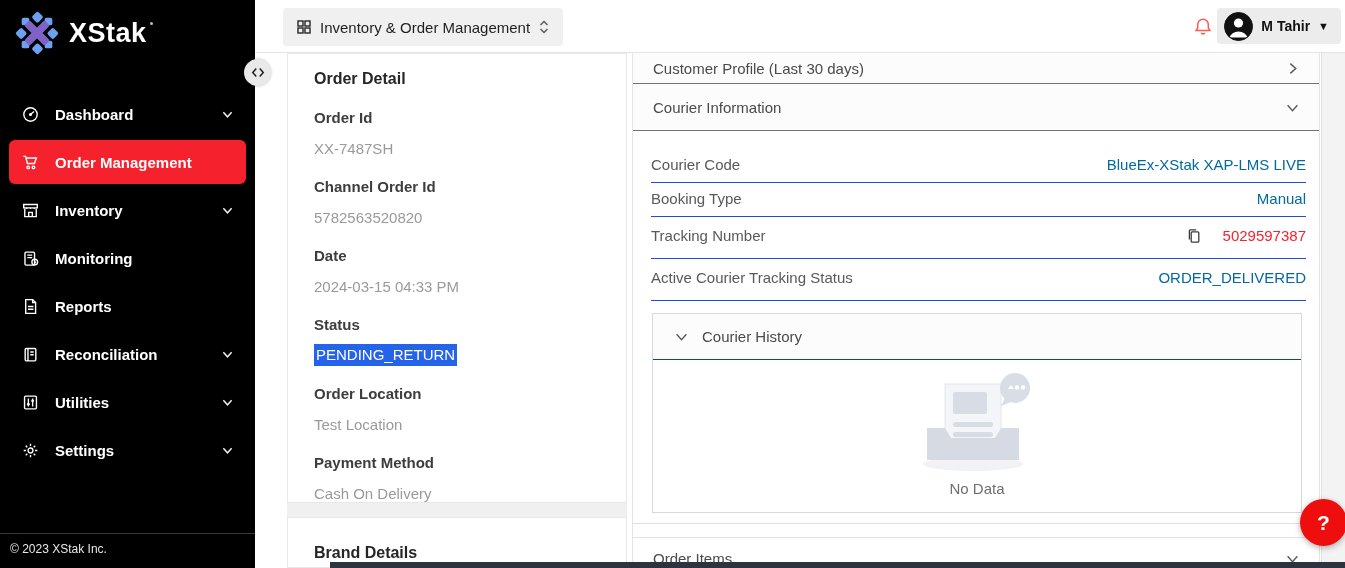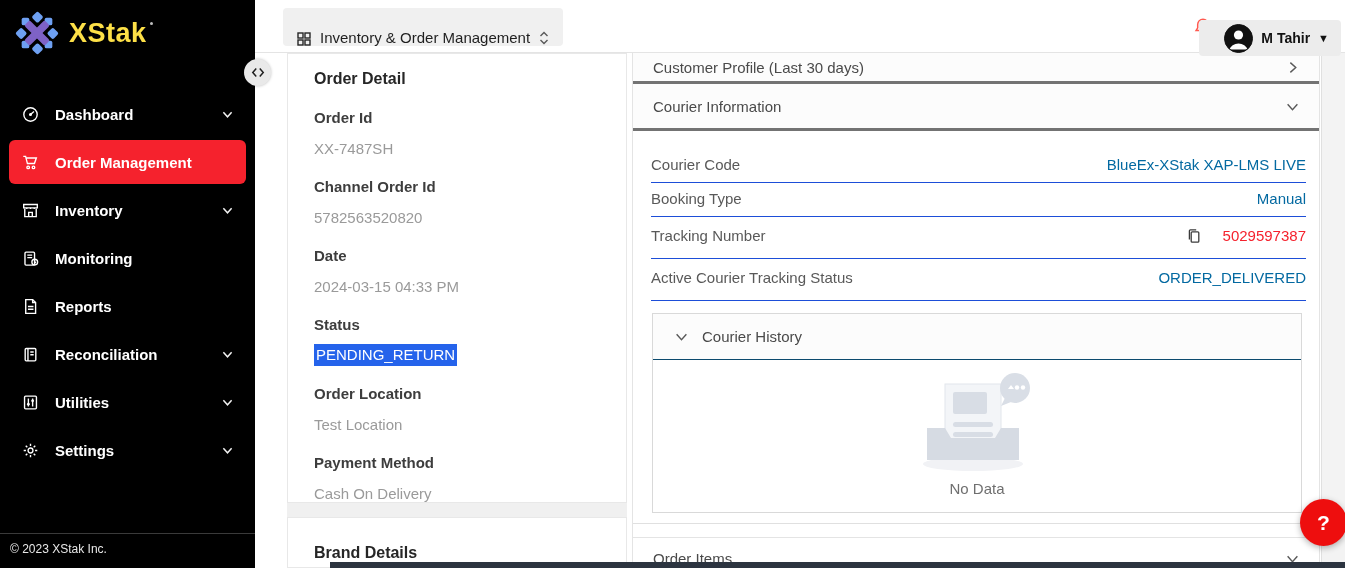--- a/index.html
+++ b/index.html
@@ -2,61 +2,61 @@
 <html><head>
 <meta charset="utf-8">
 <style>
   * { margin:0; padding:0; box-sizing:border-box; }
   html,body { width:1345px; height:568px; overflow:hidden; background:#fff;
     font-family:"Liberation Sans", sans-serif; position:relative; }
 
   
   .sidebar { position:absolute; left:0; top:0; width:255px; height:568px; background:#000; color:#fff; z-index:5; }
   .logo { display:flex; align-items:center; gap:9px; padding:10px 0 0 14px; }
-  .logo-text { font-size:27px; font-weight:bold; color:#fde047; letter-spacing:.5px; position:relative; }
+  .logo-text { font-size:27px; font-weight:bold; color:#ffffff; letter-spacing:.5px; position:relative; }
   .nav { display:flex; flex-direction:column; gap:4px; margin-top:36px; padding:0 9px; }
   .nav-item { display:flex; align-items:center; height:44px; padding:0 13px; border-radius:6px; cursor:pointer; }
   .nav-item .nav-icon { width:17px; height:17px; margin-right:16px; display:inline-flex; }
   .nav-item .nav-label { font-size:15px; font-weight:bold; color:#fff; flex:1; }
   .nav-item.active { background:#f5222d; }
   .nav-chevron { display:inline-flex; transform:rotate(90deg); opacity:.95; }
   .side-footer { position:absolute; left:0; right:0; bottom:0; border-top:1px solid #3a3a3a; padding:8px 0 12px 10px;
     font-size:12px; color:#e8e8e8; background:#000; }
   .collapse-btn { position:absolute; left:244px; top:59px; width:27px; height:27px; border-radius:50%;
     background:#e9e9e9; z-index:9; display:flex; align-items:center; justify-content:center; gap:2px;
     color:#1f1f1f; box-shadow:0 0 3px rgba(0,0,0,.25); cursor:pointer; }
 
   
   .topbar { position:absolute; left:255px; top:0; width:1090px; height:53px; background:#fff;
     border-bottom:1px solid #e4e4e4; z-index:4; }
-  .app-switcher { position:absolute; left:28px; top:8px; height:38px; display:flex; align-items:flex-end; gap:9px;
+  .app-switcher { position:absolute; left:28px; top:8px; height:38px; display:flex; align-items:center; gap:9px;
     background:#f0f0f0; border-radius:4px; padding:0 14px; cursor:pointer; }
   .app-switcher-label { font-size:15px; color:#1f1f1f; }
   .bell { position:absolute; left:938px; top:17px; width:20px; height:20px; cursor:pointer; }
-  .user-chip { position:absolute; right:4px; top:20px; height:36px; display:flex; align-items:center; gap:8px;
-    background:#ececec; border-radius:4px; padding:0 12px 0 25px; cursor:pointer; }
+  .user-chip { position:absolute; right:4px; top:8px; height:36px; display:flex; align-items:center; gap:8px;
+    background:#ececec; border-radius:4px; padding:0 12px 0 7px; cursor:pointer; }
   .user-name { font-size:14px; font-weight:bold; color:#111; }
   .user-caret { font-size:11px; color:#111; }
 
   
   .mid-col { position:absolute; left:287px; top:53px; width:340px; height:515px; background:#f0f0f0;
     display:flex; flex-direction:column; gap:14px; }
   .card { background:#fff; border:1px solid #e8e8e8; }
   .card-1 { height:450px; padding:14px 26px 0; }
   .card-2 { flex:1; padding:24px 26px 0; }
   .card-title { font-size:16px; font-weight:bold; color:#262626; line-height:22px; }
   .f-label { font-size:15px; font-weight:bold; color:#3d3d3d; margin-top:18px; line-height:20px; }
   .f-value { font-size:15px; color:#9a9a9a; margin-top:11px; line-height:20px; }
   .f-value.selected { display:inline-block; background:#2563eb; color:#fff; padding:1px 2px; margin-top:9px; }
 
   
   .right-panel { position:absolute; left:632px; top:53px; width:688px; height:515px; background:#fff;
     border-left:1px solid #e4e4e4; border-right:1px solid #e4e4e4; }
   .acc-row { display:flex; align-items:center; justify-content:space-between; padding:0 20px;
-    background:#fcfcfc; border-bottom:3px solid #737373; cursor:pointer; }
+    background:#fcfcfc; border-bottom:1px solid #737373; cursor:pointer; }
   .acc-row .acc-label { font-size:15px; color:#4a4a4a; }
   .acc-row-1 { height:31px; }
   .acc-row-2 { height:47px; }
   .chev { display:inline-flex; color:#595959; }
   .chev.down { transform:rotate(90deg); }
   .courier-content { padding:18px 13px 10px 18px; border-bottom:1px solid #e0e0e0; background:#fff; }
   .detail-row { display:flex; align-items:center; justify-content:space-between; padding:7px 0 9px;
     border-bottom:1px solid #1d4ed8; }
   .detail-row .d-label { font-size:15px; color:#595959; }
   .detail-row .d-value { font-size:15px; color:#0369a1; }

